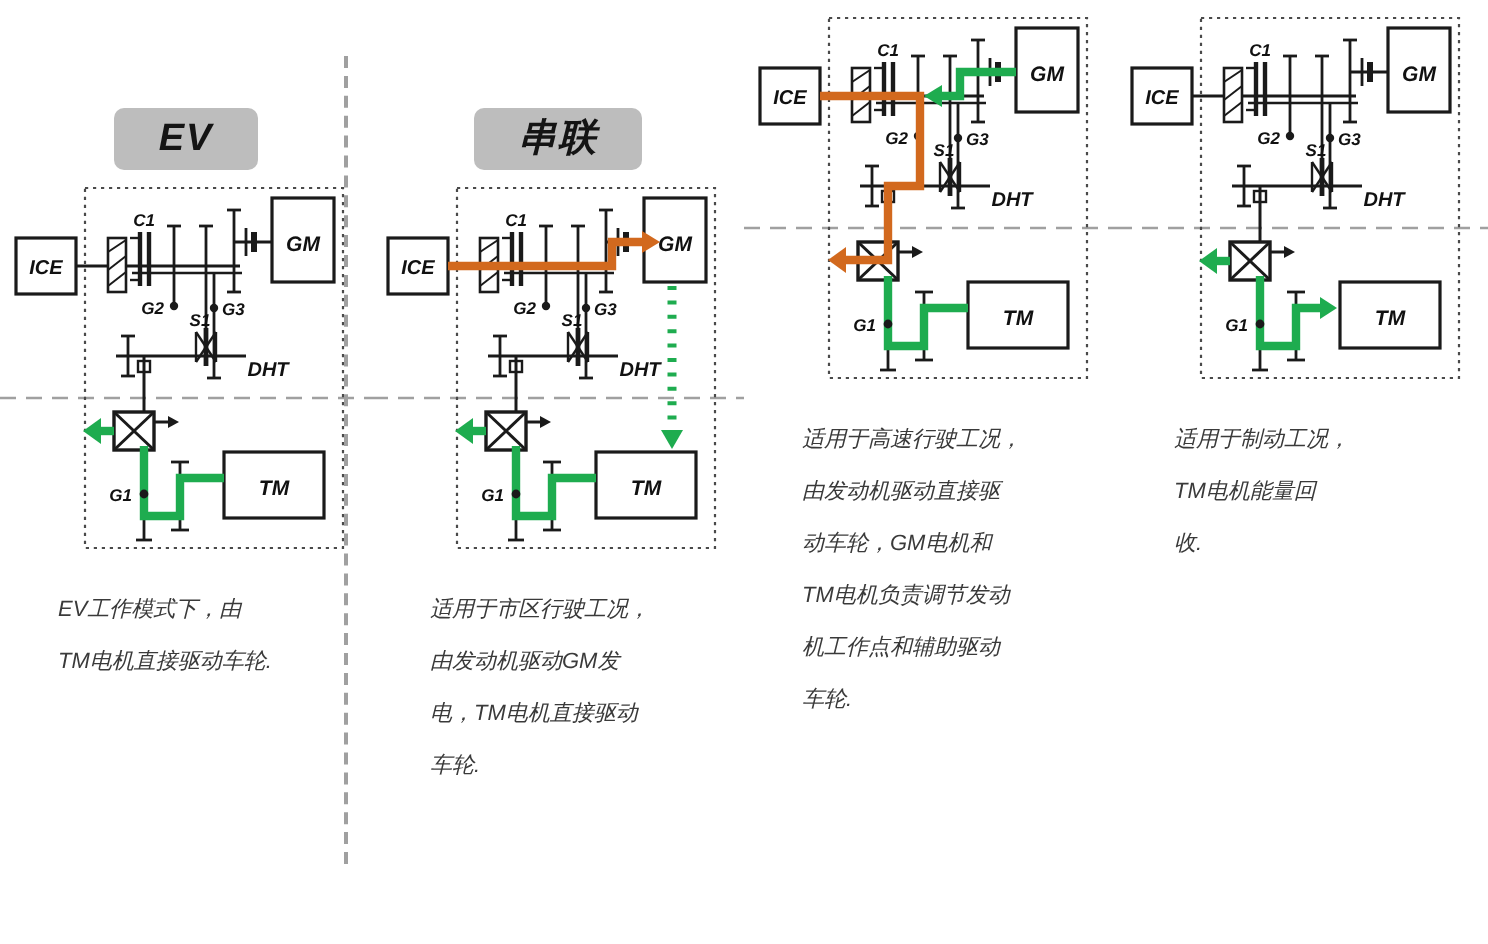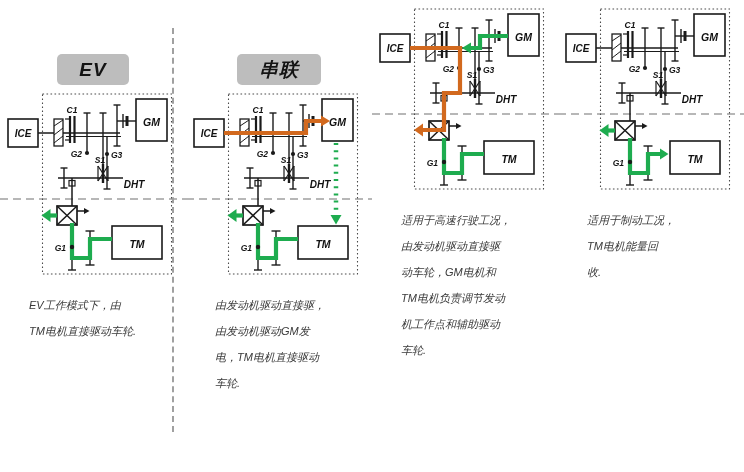--- a/index.html
+++ b/index.html
@@ -165,21 +165,21 @@
         <polyline points="112,150 90,150 90,169 72,169 72,134" fill="none" stroke="#1eac4f" stroke-width="4.2" stroke-linejoin="miter"></polyline>
         <line x1="57" y1="126.5" x2="50" y2="126.5" stroke="#1eac4f" stroke-width="4.2"></line>
         <polygon points="50.5,120 50.5,133 41.5,126.5" fill="#1eac4f"></polygon>
         <polyline points="38,44 120,44 120,32 136,32" fill="none" stroke="#d2691e" stroke-width="4.2" stroke-linejoin="miter"></polyline>
         <polygon points="135,26.5 135,37.5 144,32" fill="#d2691e"></polygon>
         <line x1="150" y1="54" x2="150" y2="126" stroke="#1eac4f" stroke-width="4.5" stroke-dasharray="2,5.2"></line>
         <polygon points="144.5,126 155.5,126 150,135.5" fill="#1eac4f"></polygon>
         <circle cx="72" cy="158" r="2.2" fill="#1a1a1a"></circle>
         <text x="66" y="161.5" font-size="8.5" text-anchor="end" font-weight="700" fill="#111" font-family="&quot;Liberation Sans&quot;,&quot;DejaVu Sans&quot;,sans-serif">G1</text>
       </svg>
-    <div class="desc">由发动机驱动直接驱，
+    <div class="desc">适用于市区行驶工况，
 由发动机驱动GM发
 电，TM电机直接驱动
 车轮.</div>
   </div>
 
   <div class="panel">
     <svg class="diagram" width="186" height="200" viewBox="0 0 186 200">
         <line x1="0" y1="110" x2="186" y2="110" stroke="#a0a0a0" stroke-width="1.3" stroke-dasharray="8,5"></line>
         <rect x="42.5" y="5" width="129" height="180" fill="none" stroke="#4a4a4a" stroke-width="1.1" stroke-dasharray="1.6,2.4"></rect>
         <rect x="8" y="30" width="30" height="28" fill="#fff" stroke="#1a1a1a" stroke-width="1.6"></rect>

